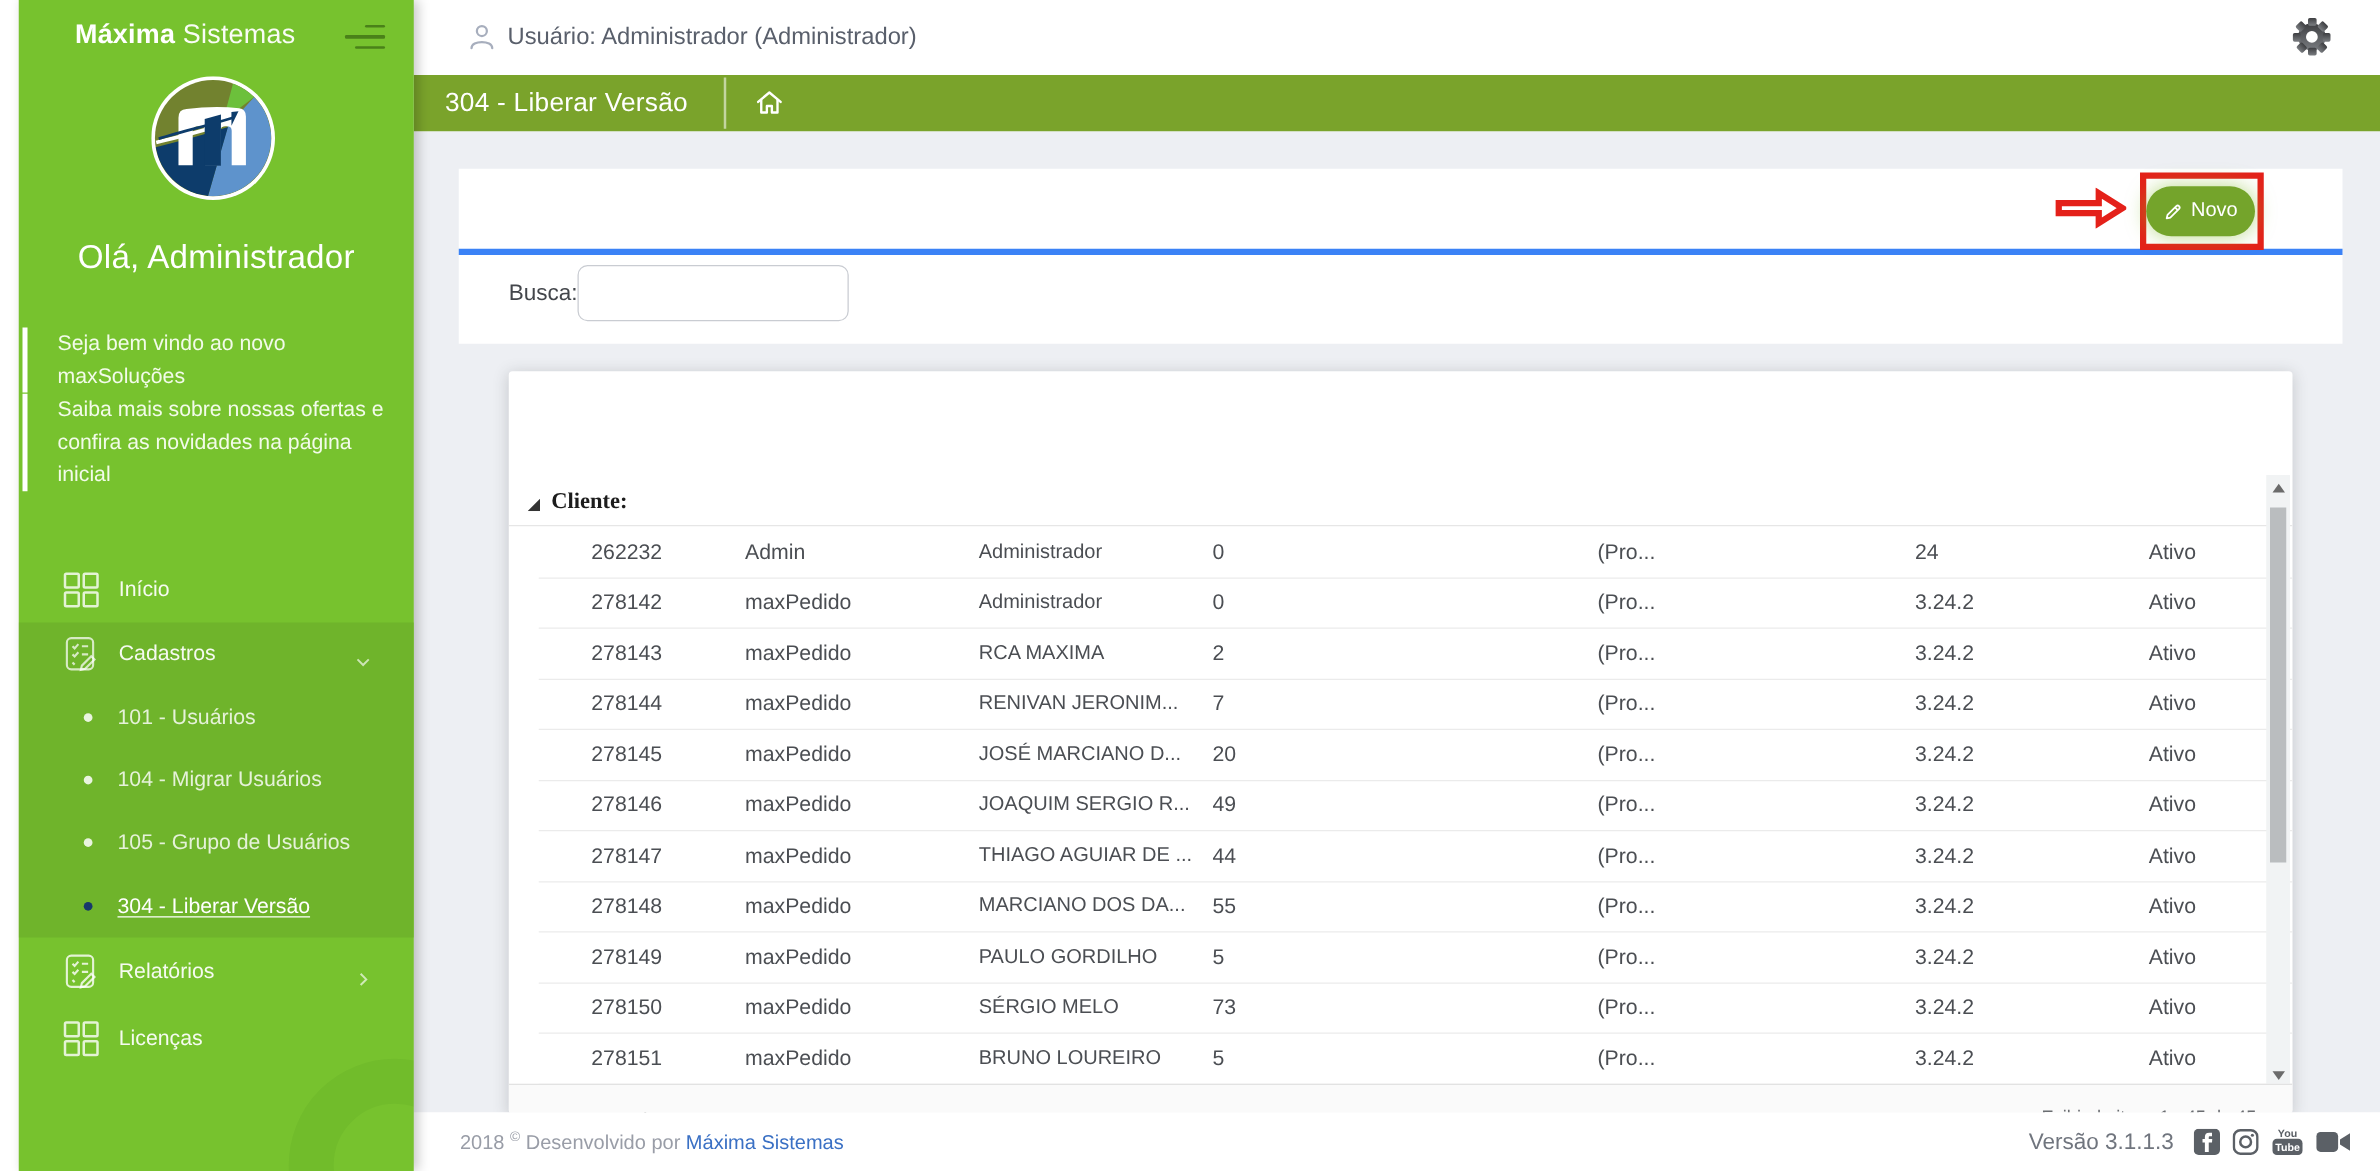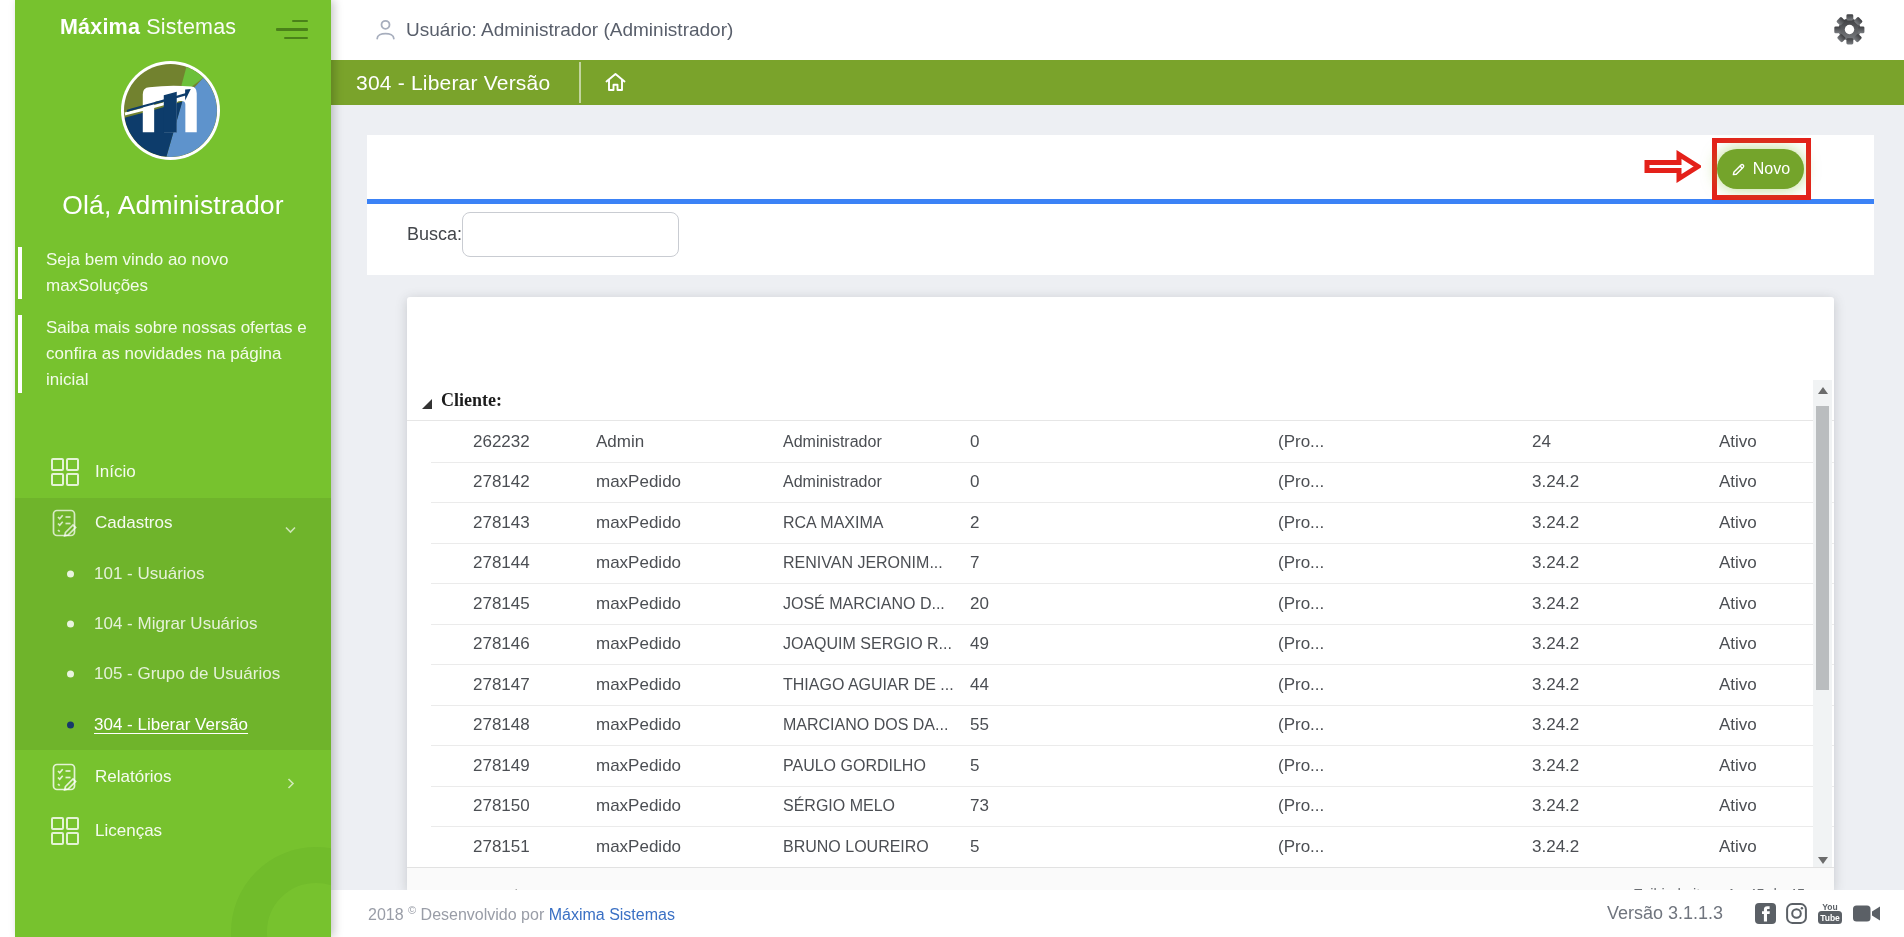--- a/index.html
+++ b/index.html
@@ -15,21 +15,21 @@
   .burger { position:absolute; right:23px; top:19px; width:32px; height:22px; cursor:pointer; }
   .burger i { position:absolute; right:0; background:rgba(20,50,0,0.45); border-radius:1px; display:block; }
   .burger i:nth-child(1){ top:1px; width:16px; height:2px; }
   .burger i:nth-child(2){ top:9px; width:32px; height:3px; }
   .burger i:nth-child(3){ top:18px; width:24px; height:2px; }
   .avatar { position:absolute; left:106px; top:61px; width:99px; height:99px; }
   .greeting { position:absolute; left:0; top:190px; width:316px; text-align:center;
     color:#fff; font-size:26.5px; font-weight:normal; letter-spacing:0.2px; }
   .notice { position:absolute; left:3px; padding-left:24px; border-left:4px solid #fff;
     color:#f2fbe9; font-size:17px; line-height:26px; width:300px; }
-  .notice1 { top:247px; }
+  .notice1 { top:262px; }
   .notice2 { top:315px; }
   .menu { position:absolute; left:0; top:446px; width:316px; }
   .mitem { position:relative; height:52px; cursor:pointer; }
   .mitem .micon { position:absolute; left:35px; top:50%; transform:translateY(-50%); width:30px; height:30px; }
   .mitem .mlabel { position:absolute; left:80px; top:50%; transform:translateY(-50%);
     color:rgba(255,255,255,0.93); font-size:17px; }
   .mitem .chev { position:absolute; right:34px; top:50%; width:13px; height:13px; }
   .expanded { background:#6fb42b; width:316px; }
   .expanded .mitem { height:50.4px; }
   .subitem { position:relative; height:50.4px; cursor:pointer; }
@@ -108,21 +108,21 @@
     border-top:1px solid #e2e2e2; }
   .pager-info { position:absolute; right:29px; top:18px; font-size:14.5px; color:#6a6d71; white-space:nowrap; }
   .pager-nav { position:absolute; left:106px; top:15px; width:9px; height:10px; color:#8a8a8a; font-size:14px; }
 
   
   .footer { position:absolute; left:331px; top:890px; right:0; height:47px; background:#fff; z-index:10; }
   .copy { position:absolute; left:37px; top:50%; transform:translateY(-50%); font-size:16px; color:#999da7; }
   .copy sup { font-size:11px; }
   .copy a { color:#3a70c4; text-decoration:none; cursor:pointer; }
   .fright { position:absolute; right:24px; top:0; height:47px; display:flex; align-items:center; gap:10px; }
-  .version { color:#70757e; font-size:18px; margin-right:22px; }
+  .version { color:#70757e; font-size:18px; margin-right:6px; }
   .sicon { display:block; cursor:pointer; }
 </style>
 </head>
 <body>
 
 <aside class="sidebar">
   <div class="brand"><b>Máxima </b><span class="light">Sistemas</span></div>
   <div class="burger">
       <i></i>
       <i></i>

